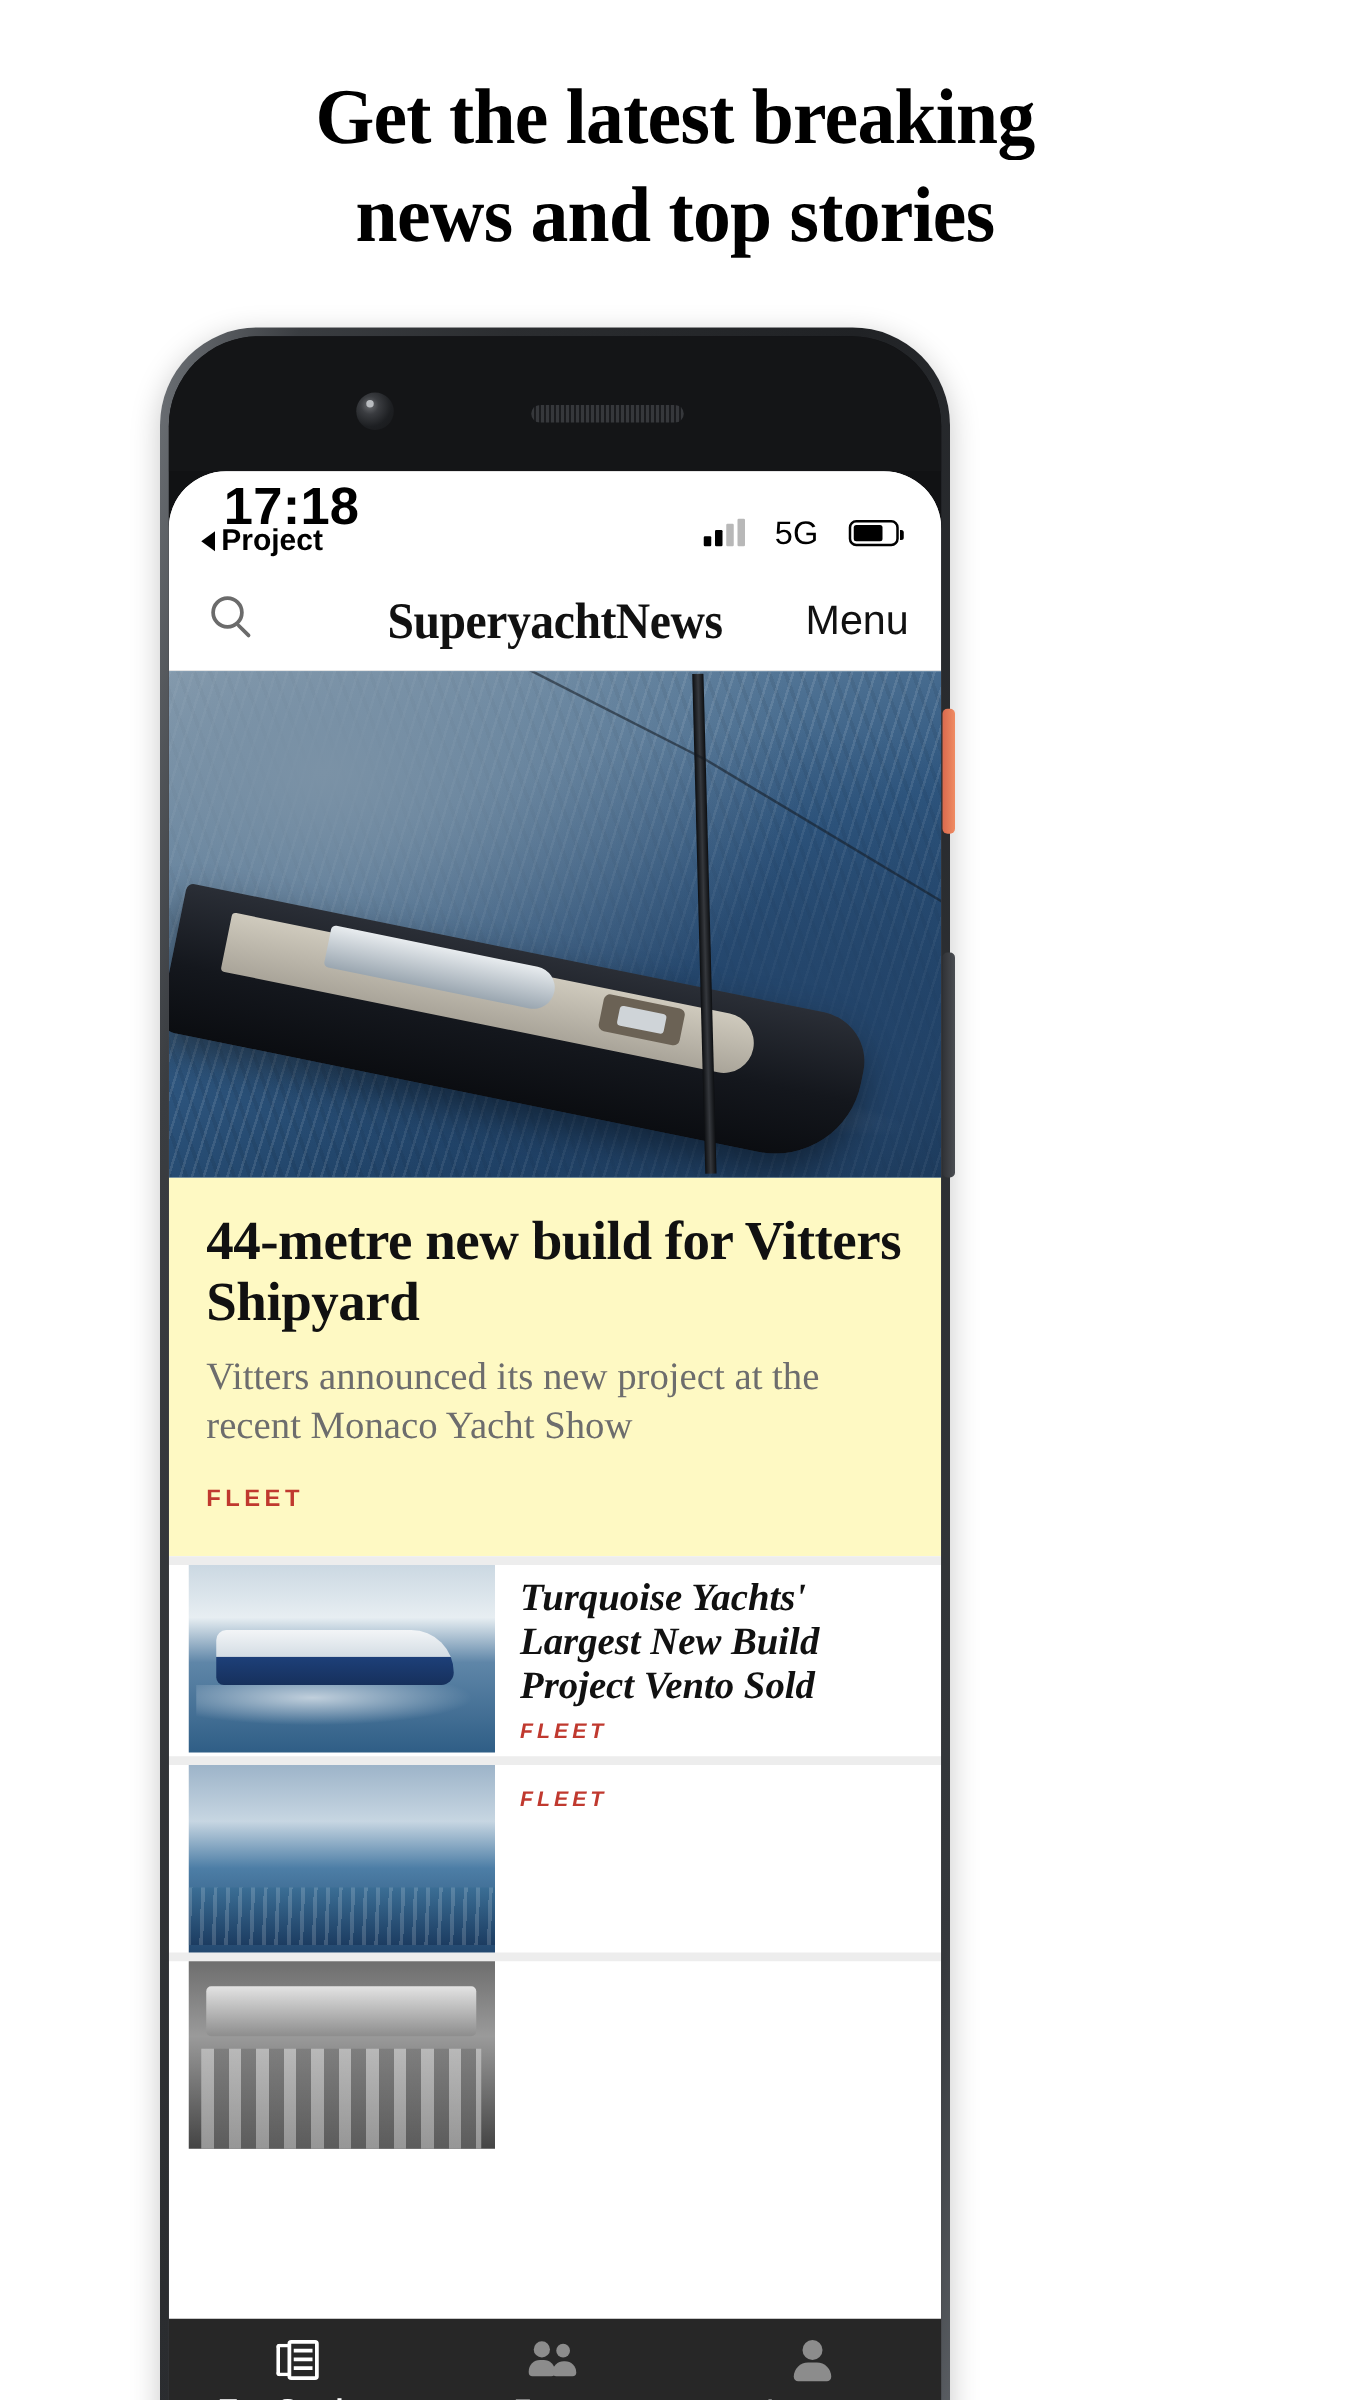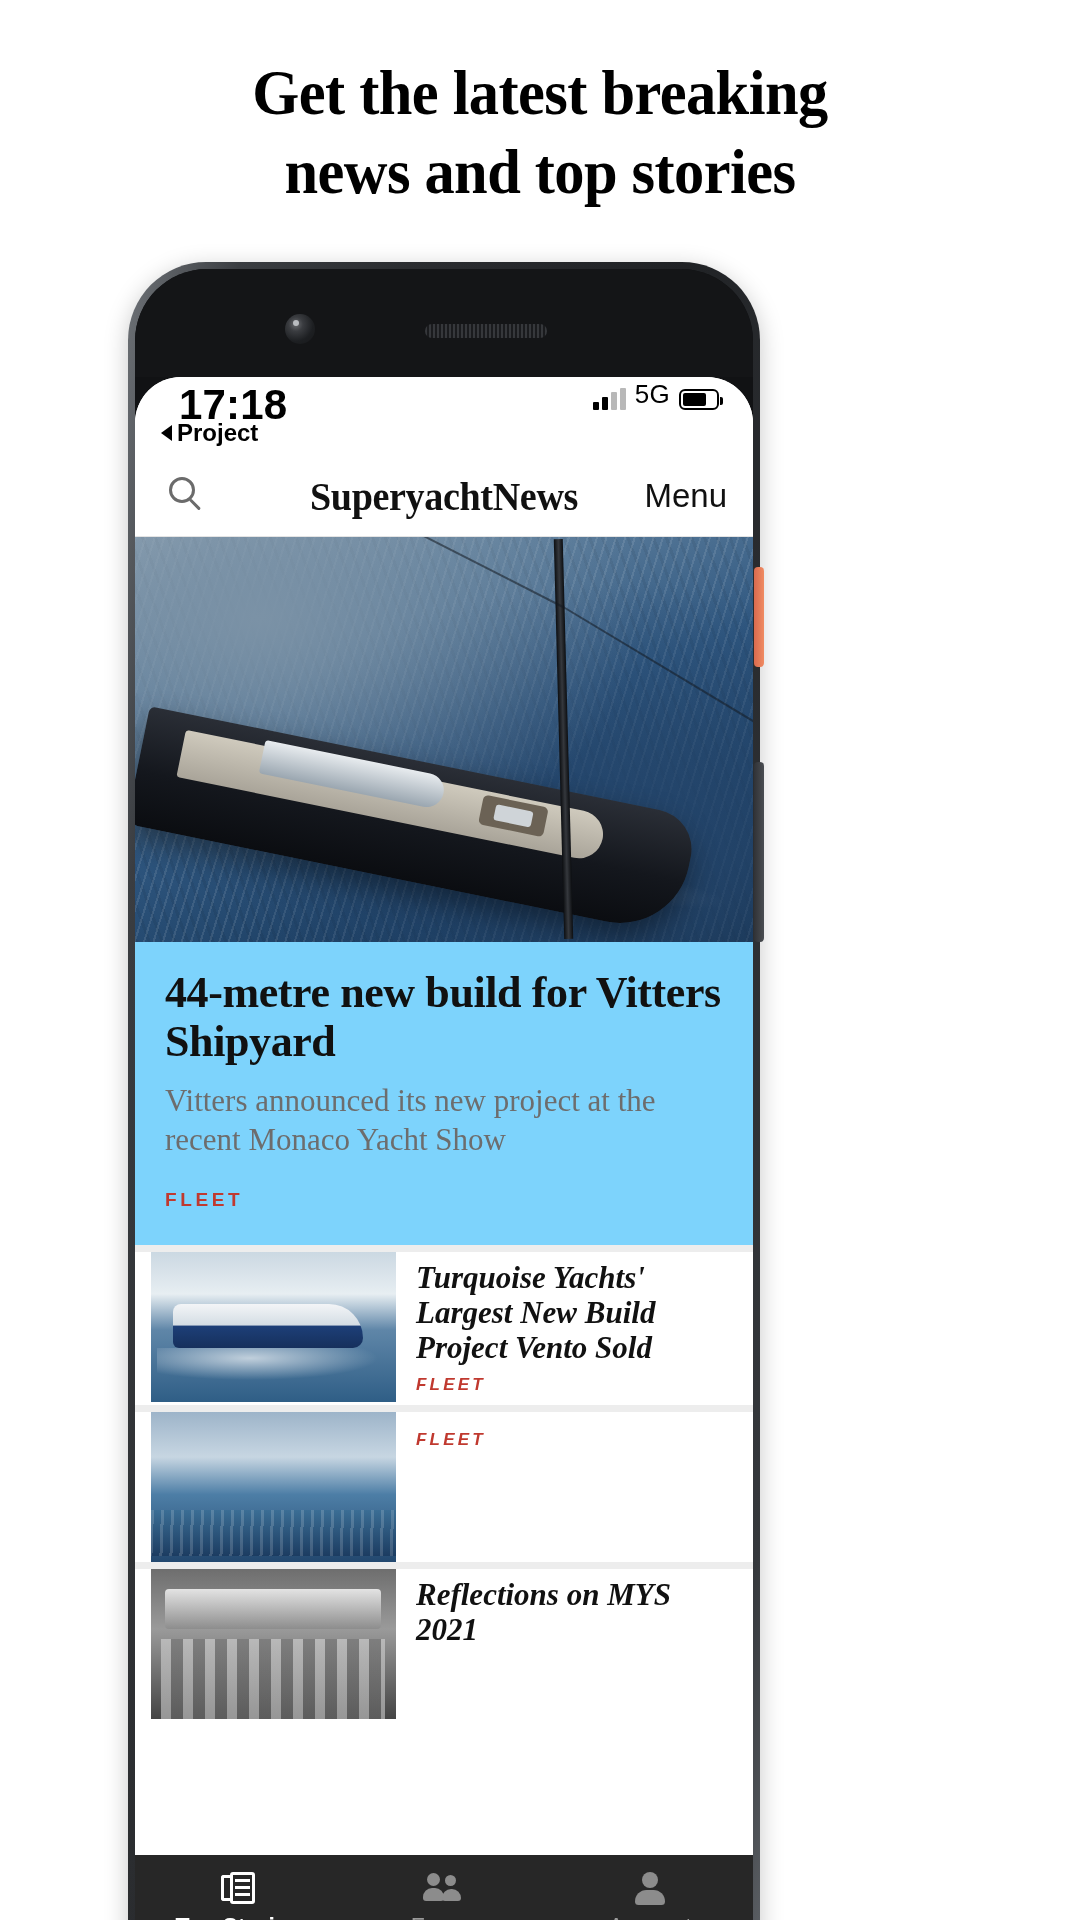--- a/index.html
+++ b/index.html
@@ -99,22 +99,22 @@
     font-size: 24px; font-weight: 600; color: #000;
     display: flex; align-items: center; gap: 5px;
   }
   .back-tri {
     width: 0;height: 0;
     border-top: 8px solid transparent;
     border-bottom: 8px solid transparent;
     border-right: 11px solid #000;
   }
   .status-right {
-    position: absolute; right: 34px; top: 2px;
-    display: flex; align-items: flex-end; gap: 9px;
+    position: absolute; right: 34px; top: 34px;
+    display: flex; align-items: center; gap: 24px;
   }
   .bars { display: flex; align-items: flex-end; gap: 3px; height: 21px; }
   .bars i { display:block; width: 6px; background:#000; border-radius:1px; }
   .bars i:nth-child(1){height:8px}
   .bars i:nth-child(2){height:13px}
   .bars i:nth-child(3){height:18px;background:#b8b8b8}
   .bars i:nth-child(4){height:22px;background:#b8b8b8}
   .net { font-size: 26px; font-weight: 500; color:#000; letter-spacing:.3px; }
   .battery {
     position: relative; width: 40px; height: 21px;
@@ -205,21 +205,21 @@
   }
   .rig1 { left: 430px; top: 70px; width: 380px; transform: rotate(31deg); }
   .rig2 { left: 430px; top: 70px; width: 320px; transform: rotate(-153deg); }
   .wake {
     position:absolute; left: 80px; top: 300px; width: 520px; height: 44px;
     background: radial-gradient(ellipse at center, rgba(255,255,255,.18) 0%, transparent 70%);
     transform: rotate(10deg);
   }
 
   
-  .hero-body { background:#7dd3fc; padding: 26px 30px 34px; }
+  .hero-body { background:#fef9c3; padding: 26px 30px 34px; }
   .hero-title {
     font-family: "Liberation Serif", serif;
     font-weight: 700; font-size: 44px; line-height: 1.12;
     color: #111; letter-spacing:-.4px;
   }
   .hero-sub {
     margin-top: 14px;
     font-family: "Liberation Serif", serif;
     font-weight: 400; font-size: 31px; line-height: 1.26;
     color: #6d6d6d;
@@ -366,23 +366,20 @@
 
         <div class="row">
           <div class="thumb th2"></div>
           <div class="row-body">
             <div class="row-tag">FLEET</div>
           </div>
         </div>
 
         <div class="row">
           <div class="thumb th3"></div>
-          <div class="row-body">
-            <div class="row-title">Reflections on MYS 2021</div>
-          </div>
         </div>
 
       </div>
 
       <div class="tabbar">
         <div class="tab active">
           <div class="ico">
             <span class="ico-news">
               <span class="back-sheet"></span>
                 <span class="front-sheet"></span>

